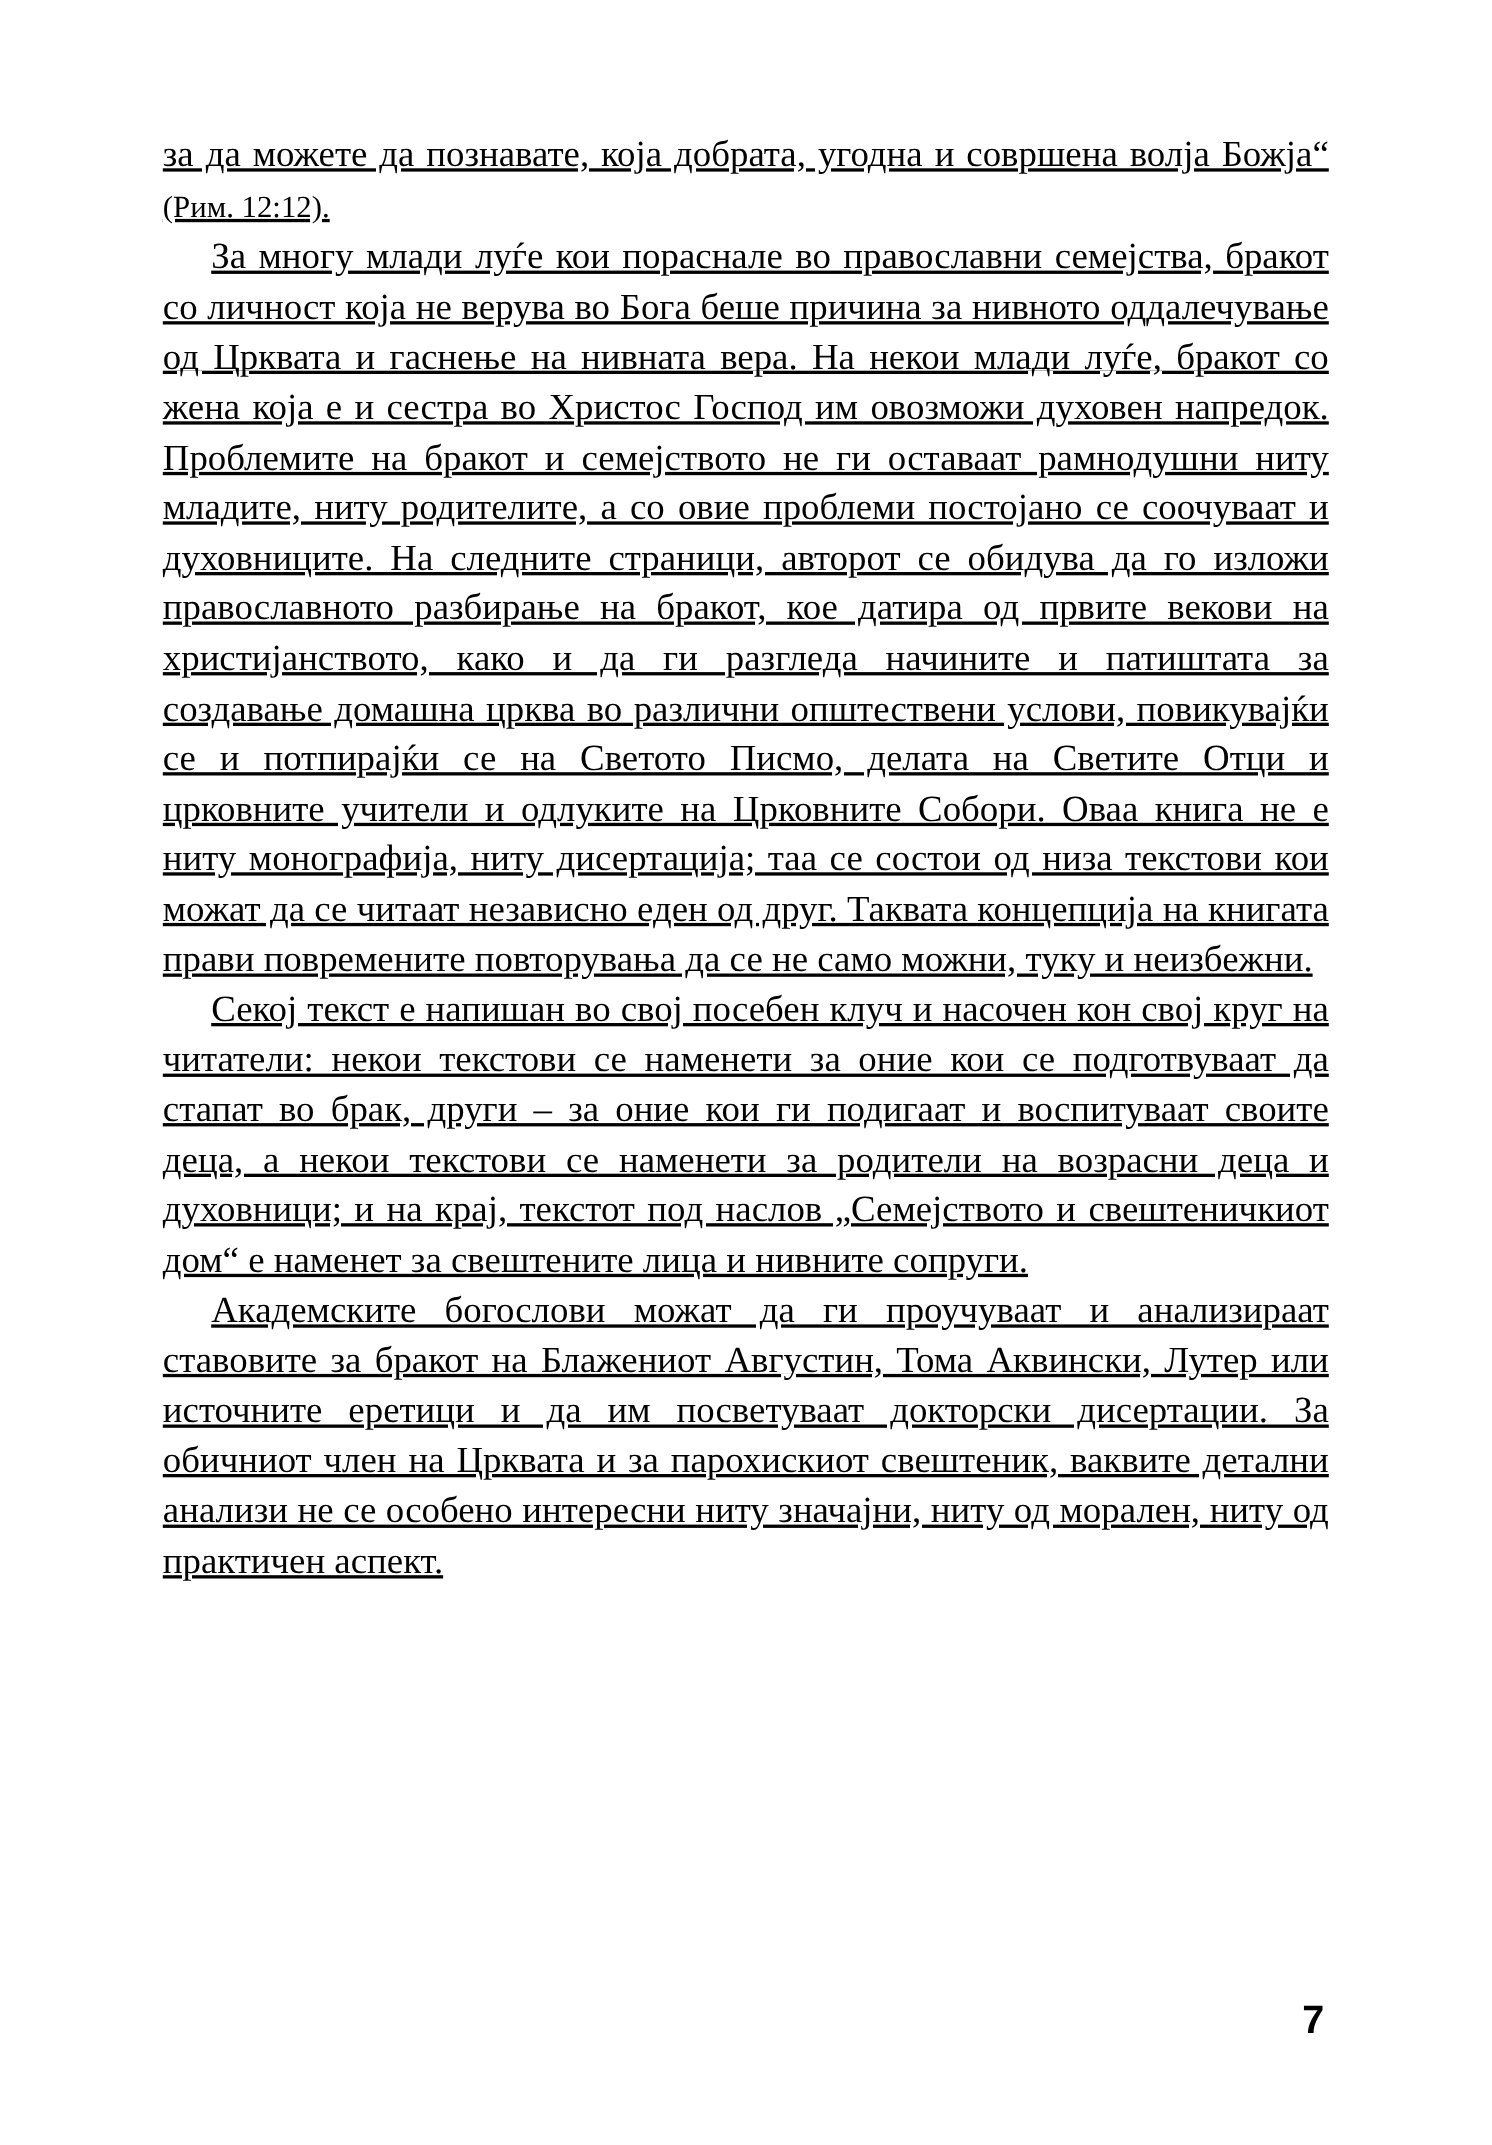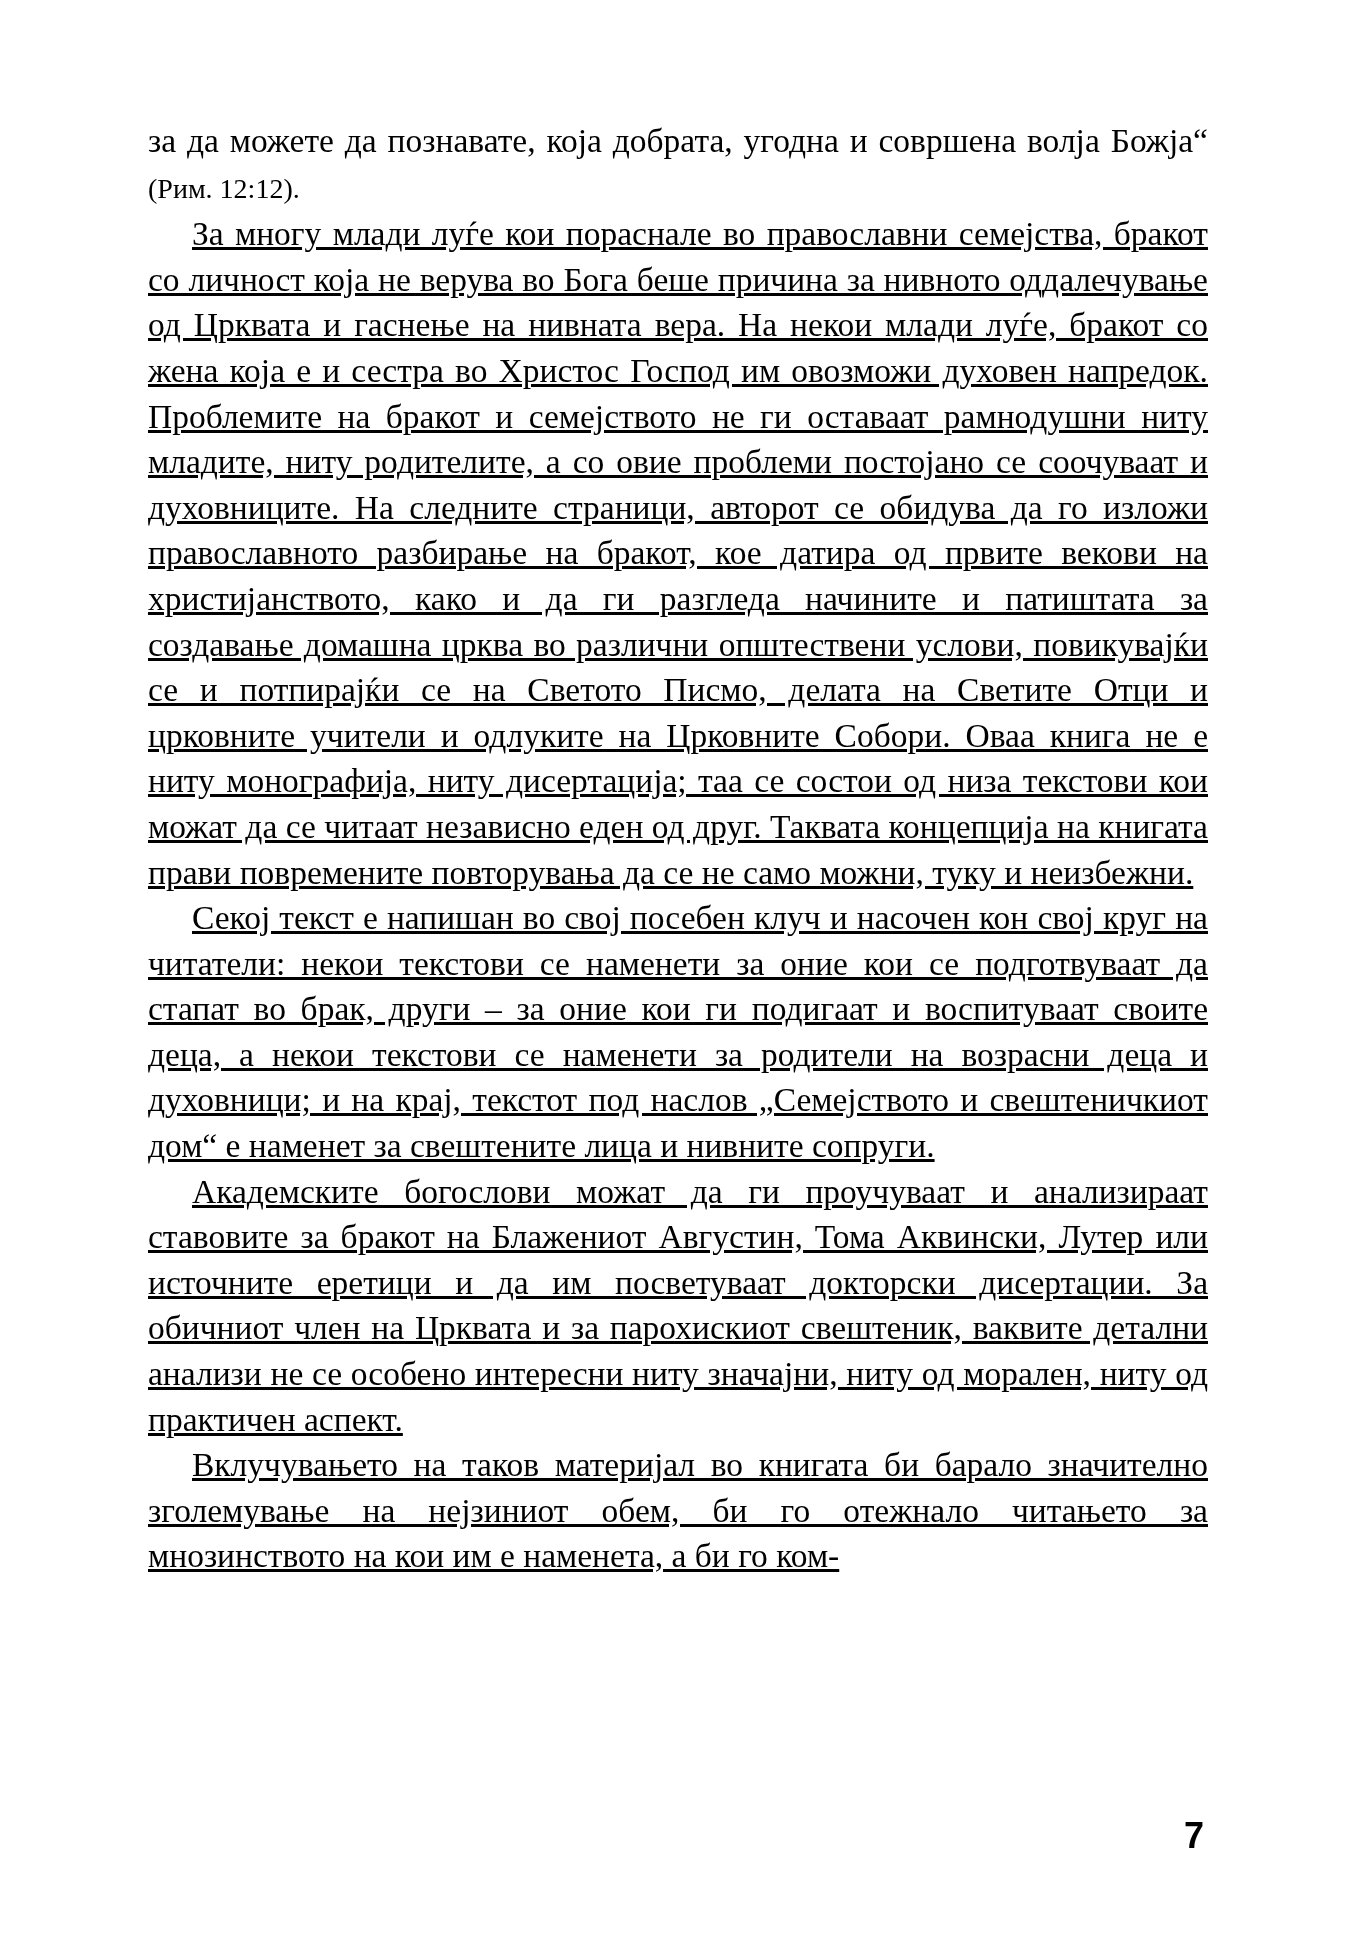--- a/index.html
+++ b/index.html
@@ -34,20 +34,21 @@
     word-spacing: 0px;
     hyphens: none;
     -webkit-hyphens: none;
   }
   .para.indent {
     text-indent: 44px;
     text-decoration: underline;
   }
   .para.no-indent {
     text-indent: 0;
+    text-decoration: underline;
   }
   .ref {
     font-size: 28px;
   }
   .page-number {
     position: absolute;
     right: 152px;
     top: 1818px;
     font-family: "Liberation Sans", "DejaVu Sans", sans-serif;
     font-size: 36px;
@@ -64,19 +65,18 @@
   <div class="text-block">
 
     <p class="para no-indent"><span>за да можете да познавате, која добрата, угодна и совршена волја Божја“ </span><span class="ref">(Рим. 12:12).</span></p>
 
     <p class="para indent">За многу млади луѓе кои пораснале во православни семејства, бракот со личност која не верува во Бога беше причина за нивното оддалечување од Црквата и гаснење на нивната вера. На некои млади луѓе, бракот со жена која е и сестра во Христос Господ им овозможи духовен напредок. Проблемите на бракот и семејството не ги оставаат рамнодушни ниту младите, ниту родителите, а со овие проблеми постојано се соочуваат и духовниците. На следните страници, авторот се обидува да го изложи православното разбирање на бракот, кое датира од првите векови на христијанството, како и да ги разгледа начините и патиштата за создавање домашна црква во различни општествени услови, повикувајќи се и потпирајќи се на Светото Писмо, делата на Светите Отци и црковните учители и одлуките на Црковните Собори. Оваа книга не е ниту монографија, ниту дисертација; таа се состои од низа текстови кои можат да се читаат независно еден од друг. Таквата концепција на книгата прави повремените повторувања да се не само можни, туку и неизбежни.</p>
 
     <p class="para indent">Секој текст е напишан во свој посебен клуч и насочен кон свој круг на читатели: некои текстови се наменети за оние кои се подготвуваат да стапат во брак, други – за оние кои ги подигаат и воспитуваат своите деца, а некои текстови се наменети за родители на возрасни деца и духовници; и на крај, текстот под наслов „Семејството и свештеничкиот дом“ е наменет за свештените лица и нивните сопруги.</p>
 
     <p class="para indent">Академските богослови можат да ги проучуваат и анализираат ставовите за бракот на Блажениот Августин, Тома Аквински, Лутер или источните еретици и да им посветуваат докторски дисертации. За обичниот член на Црквата и за парохискиот свештеник, ваквите детални анализи не се особено интересни ниту значајни, ниту од морален, ниту од практичен аспект.</p>
 
-    <p class="para indent">Вклучувањето на таков материјал во книгата би барало значително зголемување на нејзиниот обем, би го отежнало читањето за мнозинството на кои им е наменета, а би го ком-</p>
 
   </div>
 
   <div class="page-number">7</div>
 
 </div>
 
 </body></html>

